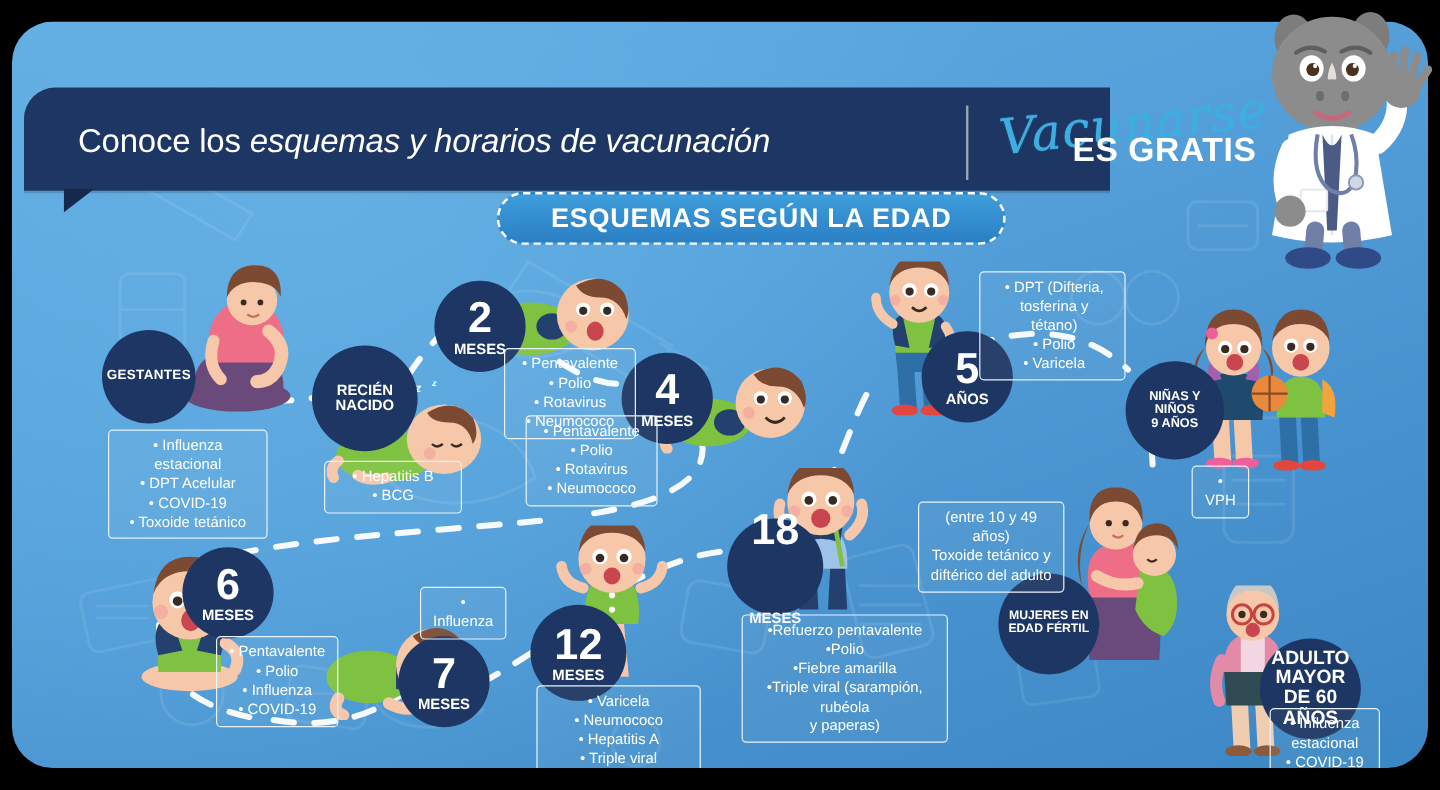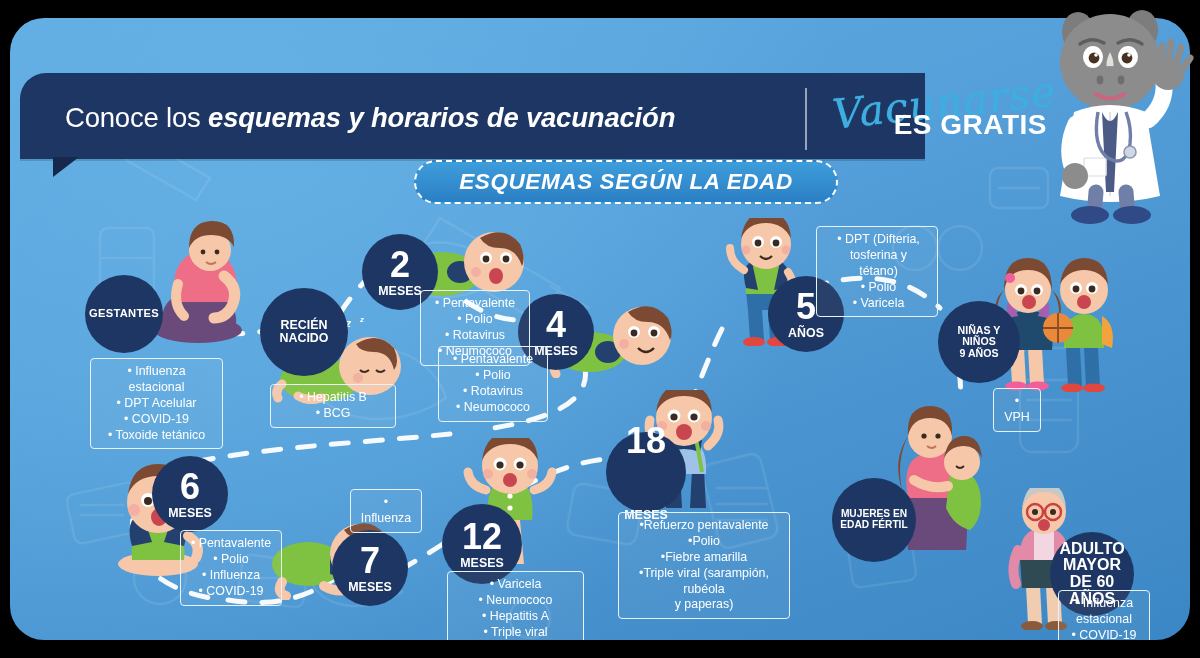--- a/index.html
+++ b/index.html
@@ -26,21 +26,21 @@
   }
   .headerbar:after{
     content:"";position:absolute;left:33px;bottom:-18px;width:26px;height:20px;
     background:#16294c;clip-path:polygon(0 0,100% 0,0 100%);
   }
   .hdr-title{
     position:absolute;left:55px;top:78px;width:720px;height:44px;
     color:#fff;font-size:27.5px;line-height:44px;white-space:nowrap;
     letter-spacing:-.2px;
   }
-  .hdr-title .em{font-style:italic;font-weight:bold;}
+  .hdr-title .em{font-style:italic;font-weight:normal;}
   .hdr-div{position:absolute;left:795px;top:70px;width:2px;height:62px;background:rgba(255,255,255,.55);}
 
   
   .logo{position:absolute;left:812px;top:55px;width:235px;height:95px;}
   .logo-script{
     position:absolute;left:10px;top:6px;width:225px;
     color:#3eaee0;font-family:"DejaVu Serif",serif;font-style:italic;
     font-size:41px;letter-spacing:1px;text-align:center;
     transform:rotate(-6deg);text-shadow:0 0 1px #3eaee0;
   }
@@ -52,21 +52,21 @@
   
   .mascot{position:absolute;left:1030px;top:0px;width:170px;height:225px;}
 
   
   .badge{
     position:absolute;left:404px;top:142px;width:420px;height:40px;
     border-radius:22px;background:linear-gradient(180deg,#3e9ddb,#2b7fc4);
     border:2px dashed #ffffff;
     display:flex;align-items:center;justify-content:center;
   }
-  .badge span{color:#fff;font-size:22.5px;font-weight:bold;letter-spacing:.6px;font-style:italic;}
+  .badge span{color:#fff;font-size:22.5px;font-weight:bold;letter-spacing:.6px;}
 
   
   .paths{position:absolute;inset:0;}
 
   
   .node{
     position:absolute;border-radius:50%;background:#1e3663;
     display:flex;flex-direction:column;align-items:center;justify-content:center;
     color:#fff;text-align:center;line-height:1.04;
   }
@@ -423,21 +423,21 @@
     <div class="node word" style="left:1040px;top:514px;width:84px;height:84px;font-size:16px;">
       <span>ADULTO MAYOR</span>
       <span>DE 60 AÑOS</span>
     </div>
 
     <div class="info" style="left:80px;top:340px;width:133px;">• Influenza estacional
 • DPT Acelular
 • COVID-19
 • Toxoide tetánico</div>
 
-    <div class="info" style="left:260px;top:366px;width:126px;">• Hepatitis B
+    <div class="info" style="left:260px;top:366px;width:115px;">• Hepatitis B
 • BCG</div>
 
     <div class="info" style="left:410px;top:272px;width:110px;">• Pentavalente
 • Polio
 • Rotavirus
 • Neumococo</div>
 
     <div class="info" style="left:428px;top:328px;width:110px;">• Pentavalente
 • Polio
 • Rotavirus
@@ -463,20 +463,23 @@
 •Triple viral (sarampión, rubéola
 y paperas)</div>
 
     <div class="info" style="left:806px;top:208px;width:122px;padding-left:12px;">• DPT (Difteria,
 tosferina y tétano)
 • Polio
 • Varicela</div>
 
     <div class="info" style="left:983px;top:370px;width:48px;">•  VPH</div>
 
+    <div class="info" style="left:755px;top:400px;width:122px;">(entre 10 y 49 años)
+Toxoide tetánico y
+diftérico del adulto</div>
 
     <div class="info" style="left:1048px;top:572px;width:92px;">• Influenza
 estacional
 • COVID-19</div>
 
     <div class="headerbar"></div>
     <div class="hdr-title">
       <span>Conoce los </span><span class="em">esquemas y horarios de vacunación</span>
     </div>
     <div class="hdr-div"></div>

